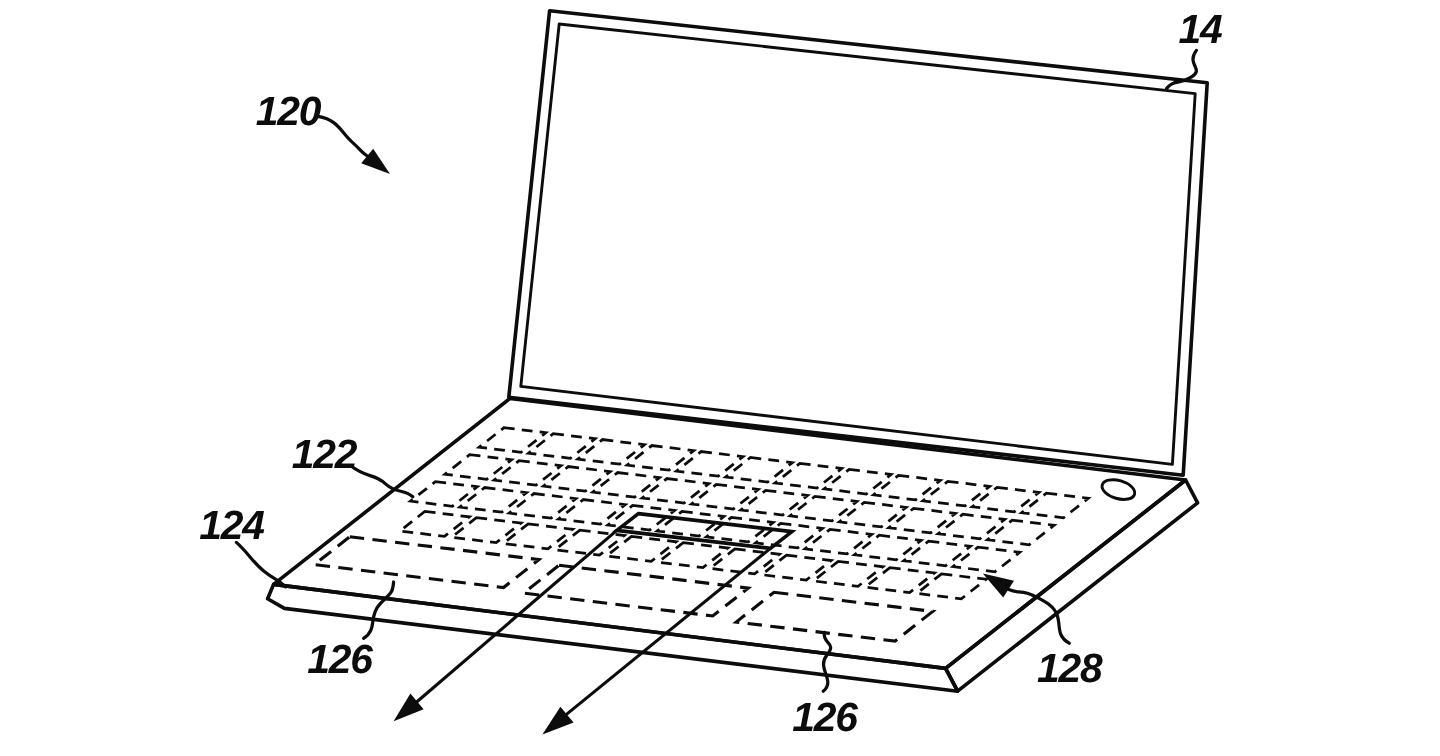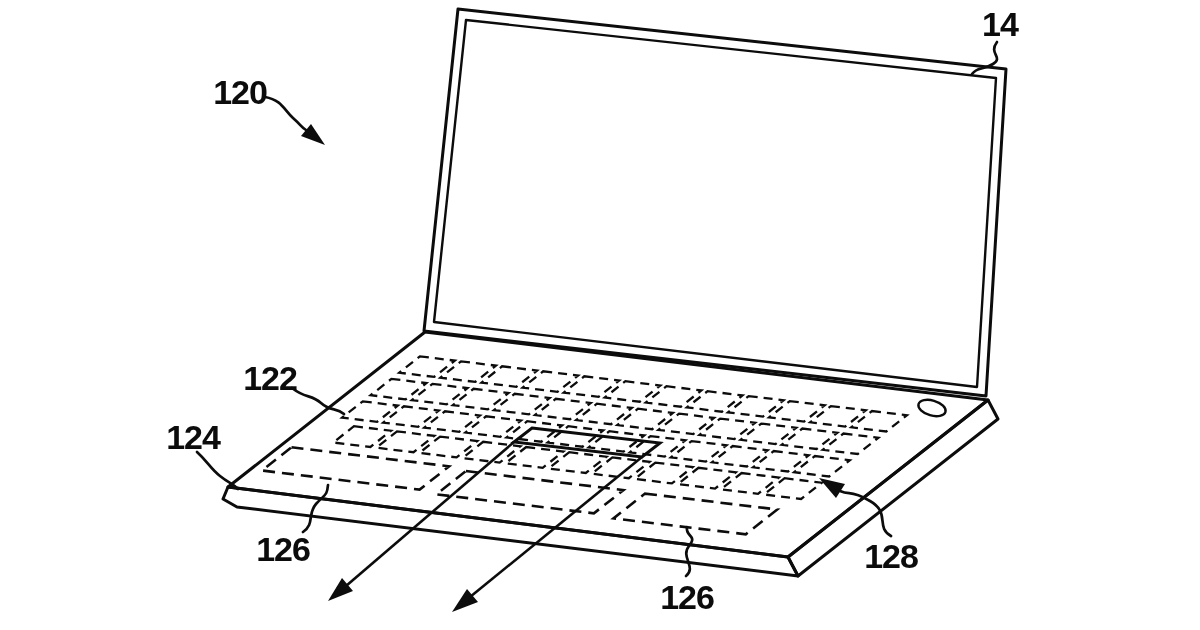--- a/index.html
+++ b/index.html
@@ -4,20 +4,21 @@
 <style>
   :root { --ink: #0c0c0c; --paper: #ffffff; }
   html, body { margin: 0; padding: 0; background: var(--paper); }
   .stage {
     position: relative;
     width: 1200px;
     height: 630px;
     background: var(--paper);
     overflow: hidden;
     font-family: "Liberation Sans", sans-serif;
+    font-style: italic;
   }
   svg { display: block; }
   .outline {
     fill: none;
     stroke: var(--ink);
     stroke-width: 3;
     stroke-linejoin: round;
     stroke-linecap: round;
   }
   .thin { stroke-width: 2.4; }

